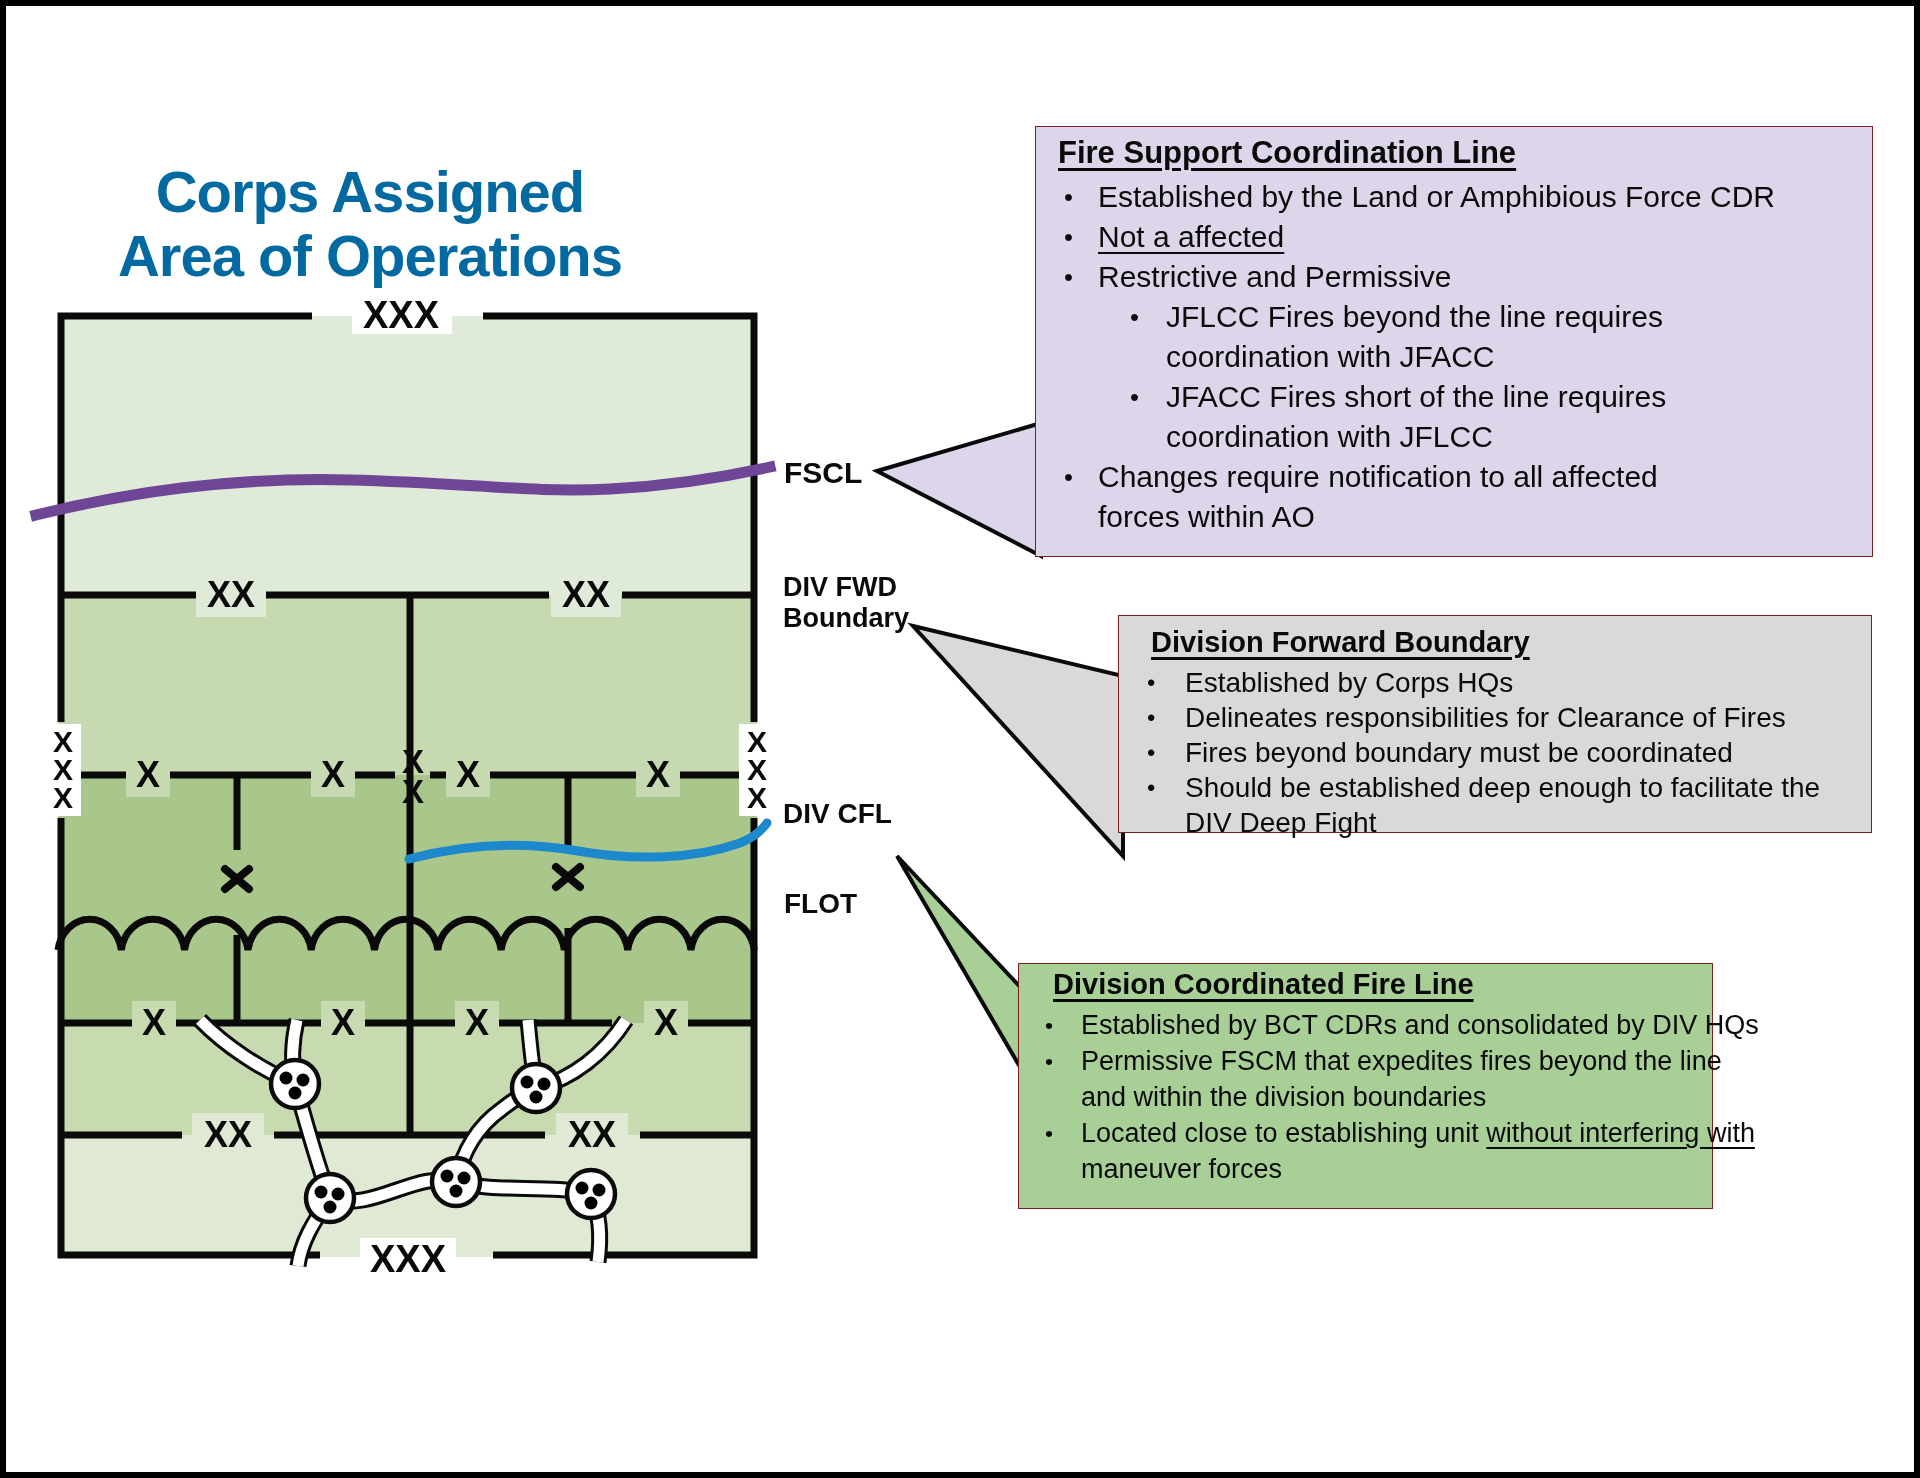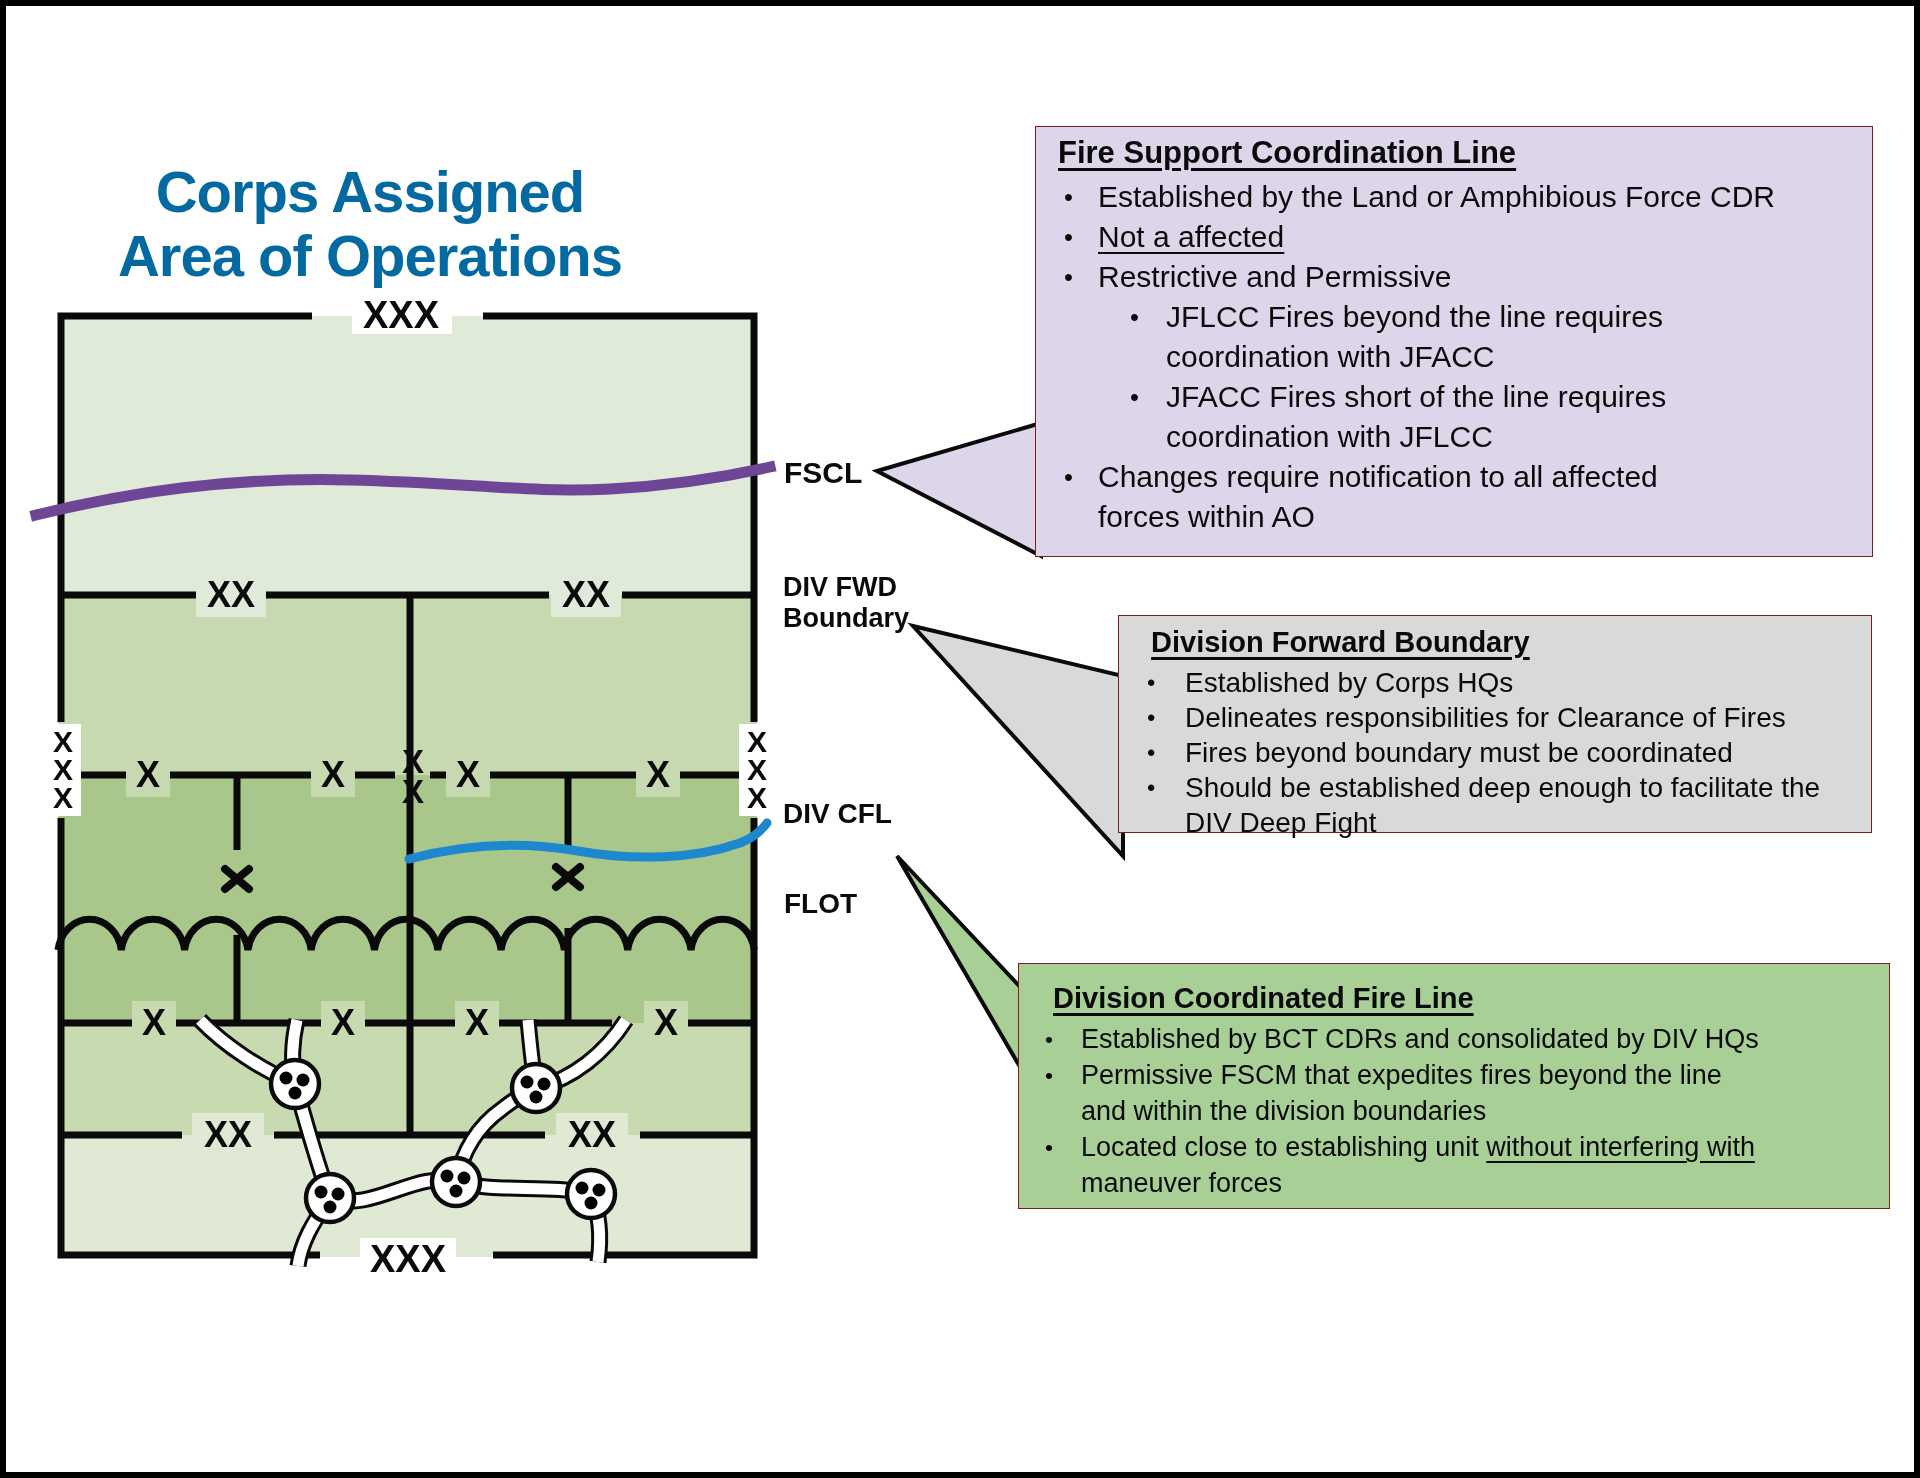--- a/index.html
+++ b/index.html
@@ -18,22 +18,22 @@
   #lbl-divfwd{left:783px;top:572px;font-size:27px;line-height:31px;}
   #lbl-divcfl{left:783px;top:798px;font-size:28px;}
   #lbl-flot{left:784px;top:888px;font-size:28px;}
   .callout{
     position:absolute;border:1px solid #7f1d1d;box-sizing:border-box;color:#0a0a0a;
   }
   #callout-fscl{left:1035px;top:126px;width:838px;height:431px;background:#ddd5ea;
     padding:8px 18px 6px 22px;font-size:30px;}
   #callout-divfwd{left:1118px;top:615px;width:754px;height:218px;background:#d9d9d9;
     padding:10px 14px 6px 26px;font-size:28px;}
-  #callout-divcfl{left:1018px;top:963px;width:872px;height:246px;background:#a8cf96;
-    padding:18px 14px 6px 22px;font-size:27px;}
+  #callout-divcfl{left:1018px;top:963px;width:695px;height:246px;background:#a8cf96;
+    padding:4px 14px 6px 22px;font-size:27px;}
   .co-title{font-weight:bold;text-decoration:underline;text-underline-offset:5px;
     text-decoration-thickness:3px;white-space:nowrap;}
   #callout-fscl .co-title{font-size:31px;margin-bottom:6px;}
   #callout-divfwd .co-title{font-size:29px;margin-bottom:6px;margin-left:6px;}
   #callout-divcfl .co-title{font-size:29px;margin-bottom:6px;margin-left:12px;}
   .b-row{display:flex;align-items:flex-start;white-space:pre;}
   #callout-fscl .b-row{line-height:40px;}
   #callout-divfwd .b-row{line-height:35px;}
   #callout-divcfl .b-row{line-height:36px;}
   .dot{flex:0 0 auto;}

